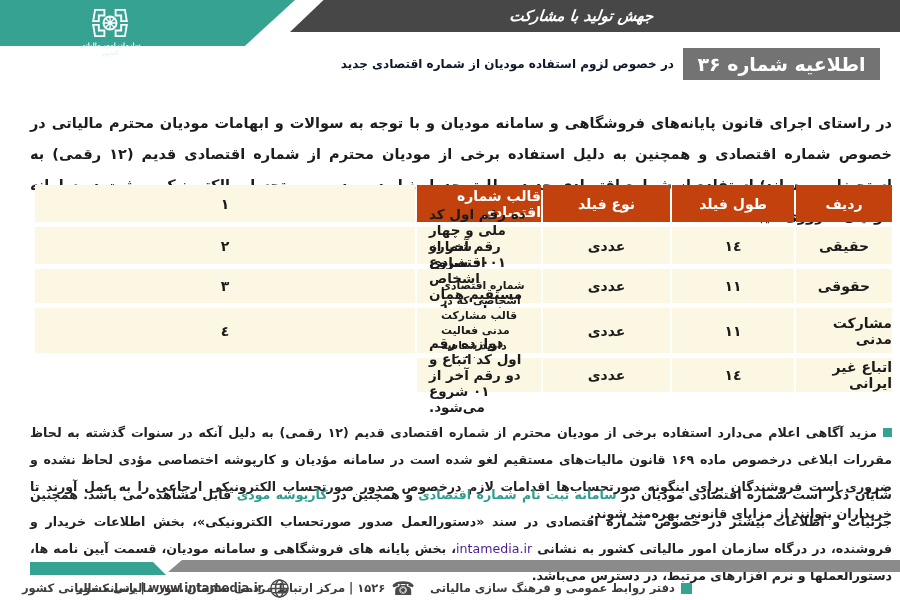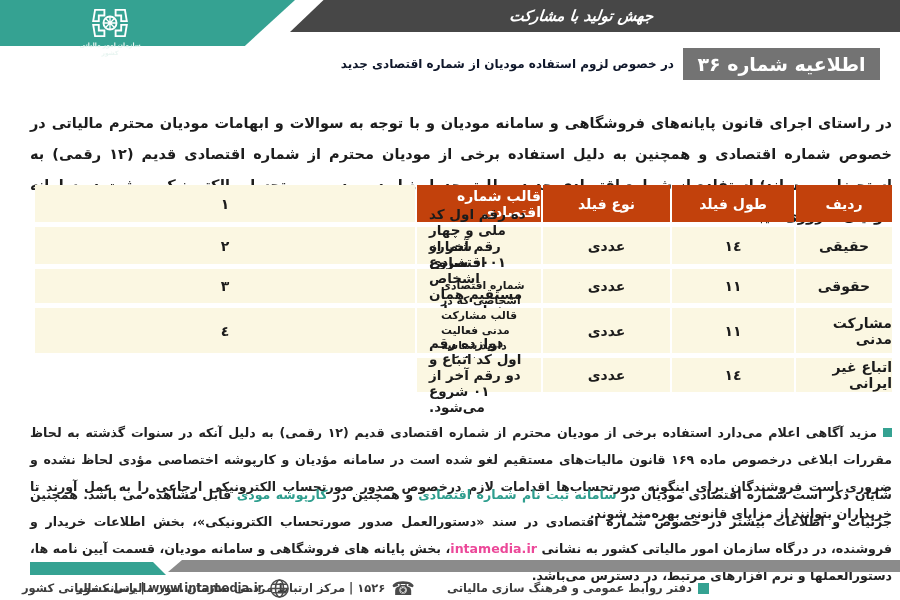--- a/index.html
+++ b/index.html
@@ -25,38 +25,38 @@
     display:flex;align-items:center;justify-content:center;font-size:19px;padding:0 10px;box-sizing:border-box;}
   .title-sub{color:#0f172a;font-size:12px;letter-spacing:-0.3px;white-space:nowrap;}
   
   .para{position:absolute;right:8px;left:30px;text-align:justify;}
   .intro{top:93px;font-size:14.5px;line-height:31px;}
   .note{font-size:12.6px;line-height:27px;color:#222222;}
   .note1{top:406px;}
   .note2{top:468px;}
   .sq-bullet{display:inline-block;width:9px;height:9px;background:#35a292;margin-left:6px;vertical-align:baseline;}
   .hl{color:#2e9e8e;}
-  .url{font-weight:bold;color:#ec4899;}
+  .url{font-weight:normal;color:#4c1d95;}
   
   .table{position:absolute;top:185px;right:8px;left:35px;display:grid;
     grid-template-columns:96px 122px 127px 124px 1fr;
     grid-template-rows:37px 37px 34px 45px 34px;
     column-gap:2px;row-gap:5px;}
   .th{background:#c2410c;color:#ffffff;font-size:14px;display:flex;align-items:center;justify-content:center;}
   .td{background:#fbf7e2;font-size:14px;display:flex;align-items:center;justify-content:center;color:#1c1c1c;}
   .td-format{justify-content:flex-start;padding:0 12px;text-align:left;box-sizing:border-box;font-size:13.5px;}
   .td-small{font-size:10.8px;line-height:15px;padding-left:24px;}
   
   .ftr-gray{position:absolute;top:560px;left:168px;width:732px;height:12px;background:#8b8b8b;
     clip-path:polygon(14px 0,100% 0,100% 100%,0 100%);}
   .ftr-teal{position:absolute;top:562px;left:30px;width:136px;height:13px;background:#35a292;
     clip-path:polygon(0 0,calc(100% - 13px) 0,100% 100%,0 100%);}
   .ftr-item{position:absolute;top:577px;height:22px;display:flex;align-items:center;gap:6px;
     font-size:11.5px;color:#3c3c3c;white-space:nowrap;}
-  .ftr-dept{right:191px;}
+  .ftr-dept{right:208px;}
   .ftr-phone{right:485px;}
   .ftr-web{left:22px;}
   .dept-sq{width:11px;height:11px;background:#35a292;flex:0 0 auto;}
   .phone-glyph{font-size:19px;color:#4a4a4a;line-height:1;}
   .globe{width:21px;height:21px;flex:0 0 auto;}
 </style>
 </head>
 <body>
 
 <div class="page">

